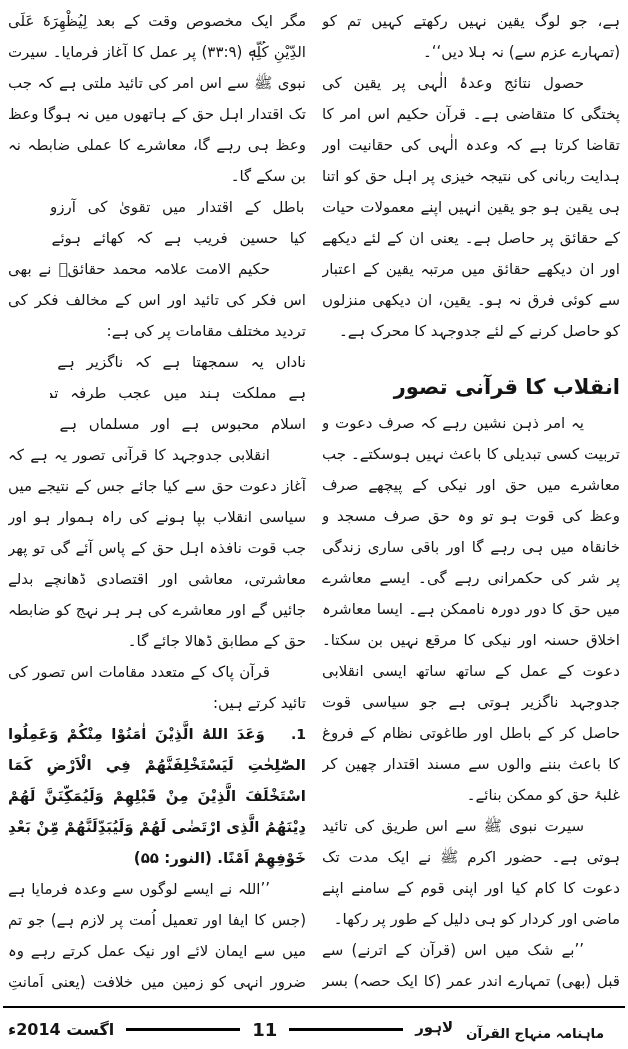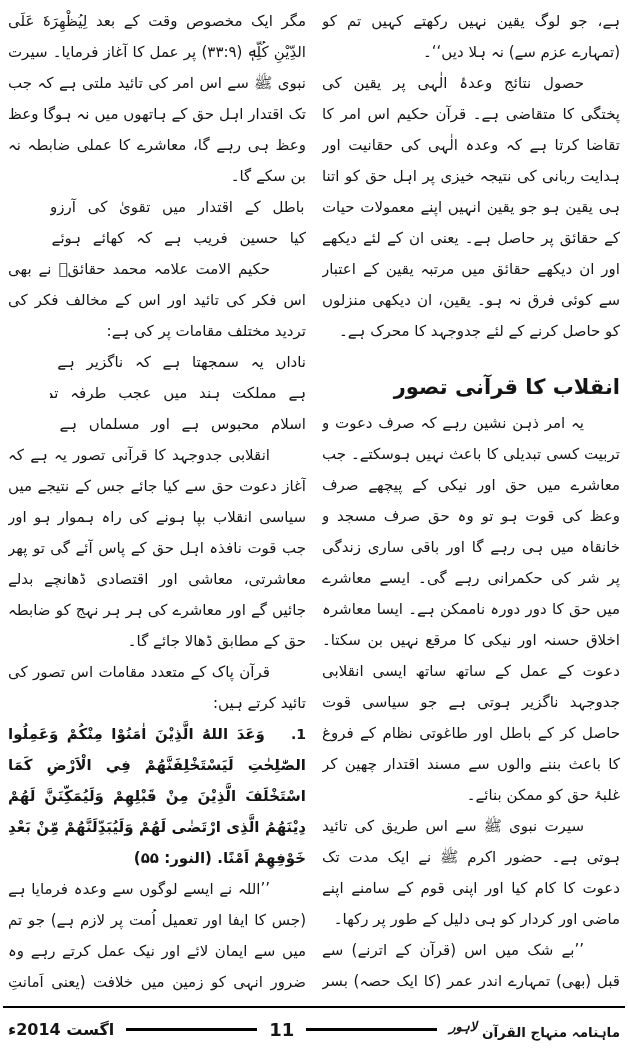--- a/index.html
+++ b/index.html
@@ -60,21 +60,21 @@
     margin-left: 42px;
   }
   .footer-rule {
     position: absolute;
     left: 3px; right: 3px;
     top: 1006px;
     border-top: 2.5px solid #000;
   }
   .footer {
     position: absolute;
-    left: 8px; right: 8px;
+    left: 8px; right: 24px;
     top: 1012px;
     height: 34px;
     display: flex;
     direction: ltr;
     align-items: center;
     gap: 12px;
   }
   .f-dash {
     height: 3px;
     background: #000;
@@ -92,24 +92,23 @@
     font-size: 18px;
     white-space: nowrap;
   }
   .f-mag {
     font-weight: bold;
     font-size: 13.5px;
     direction: rtl;
     white-space: nowrap;
   }
   .f-mag .city {
-    font-size: 13px;
+    font-size: 15px;
     vertical-align: super;
-    margin-right: 0;
-    font-style: italic;
+    margin-right: 8px;
   }
 </style>
 </head>
 <body>
 
 <div class="page">
 
   <div class="cols">
     <div class="col">
         <p class="body">ہے، جو لوگ یقین نہیں رکھتے کہیں تم کو (تمہارے عزم سے) نہ ہلا دیں‘‘۔</p>

